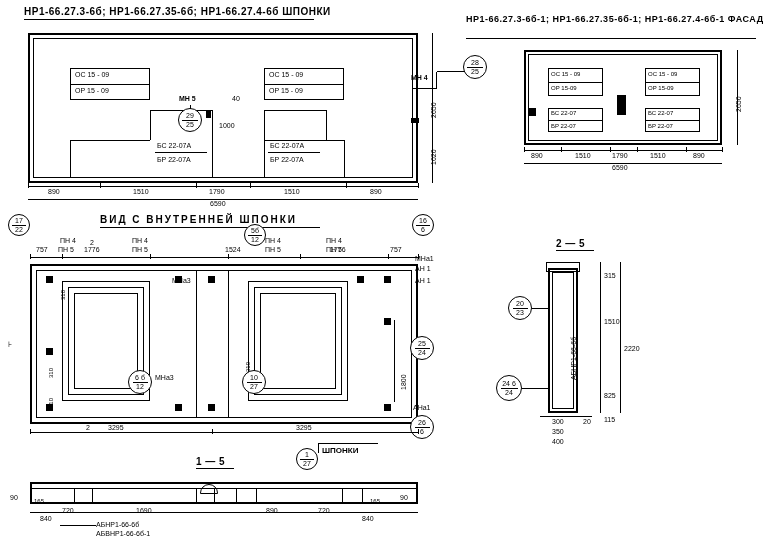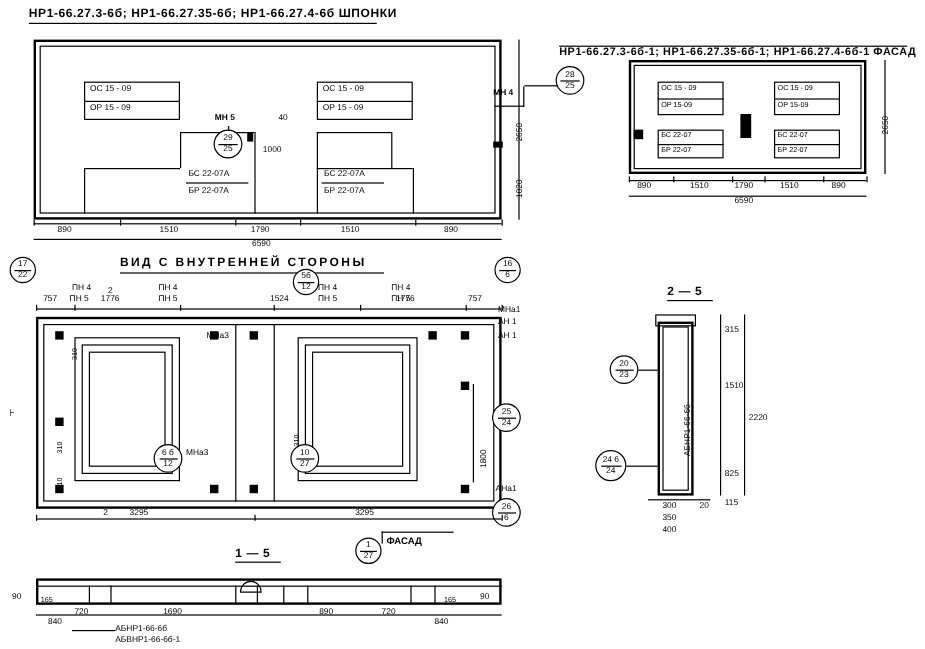--- a/index.html
+++ b/index.html
@@ -97,21 +97,21 @@
   <div class="tick" style="left:346px;top:183px;"></div>
   <div class="tick" style="left:418px;top:183px;"></div>
   <div class="txt t7" style="left:48px;top:188px;">890</div>
   <div class="txt t7" style="left:133px;top:188px;">1510</div>
   <div class="txt t7" style="left:209px;top:188px;">1790</div>
   <div class="txt t7" style="left:284px;top:188px;">1510</div>
   <div class="txt t7" style="left:370px;top:188px;">890</div>
   <div class="ln h" style="left:28px;top:199px;width:390px;"></div>
   <div class="txt t7" style="left:210px;top:200px;">6590</div>
 
-  <div class="ttl" style="left:466px;top:38px;font-size:9px;">НР1-66.27.3-6б-1; НР1-66.27.35-6б-1; НР1-66.27.4-6б-1 ФАСАД</div>
+  <div class="ttl" style="left:466px;top:14px;font-size:9px;">НР1-66.27.3-6б-1; НР1-66.27.35-6б-1; НР1-66.27.4-6б-1 ФАСАД</div>
   <div class="ln h" style="left:466px;top:38px;width:290px;"></div>
 
   <div class="box2" style="left:524px;top:50px;width:198px;height:95px;"></div>
   <div class="box" style="left:528px;top:54px;width:190px;height:87px;"></div>
 
   <div class="box" style="left:548px;top:68px;width:55px;height:28px;"></div>
   <div class="ln h" style="left:548px;top:82px;width:55px;"></div>
   <div class="txt t6" style="left:551px;top:71px;">ОС 15 - 09</div>
   <div class="txt t6" style="left:551px;top:85px;">ОР 15-09</div>
 
@@ -144,21 +144,21 @@
   <div class="tick" style="left:686px;top:147px;"></div>
   <div class="tick" style="left:722px;top:147px;"></div>
   <div class="txt t7" style="left:531px;top:152px;">890</div>
   <div class="txt t7" style="left:575px;top:152px;">1510</div>
   <div class="txt t7" style="left:612px;top:152px;">1790</div>
   <div class="txt t7" style="left:650px;top:152px;">1510</div>
   <div class="txt t7" style="left:693px;top:152px;">890</div>
   <div class="ln h" style="left:524px;top:163px;width:198px;"></div>
   <div class="txt t7" style="left:612px;top:164px;">6590</div>
 
-  <div class="ttl" style="left:100px;top:214px;letter-spacing:2px;">ВИД С ВНУТРЕННЕЙ СТОРОНЫ</div>
+  <div class="ttl" style="left:100px;top:214px;letter-spacing:2px;">ВИД С ВНУТРЕННЕЙ ШПОНКИ</div>
   <div class="ln h" style="left:100px;top:227px;width:220px;"></div>
 
   <div class="circ" style="left:8px;top:214px;width:22px;height:22px;">
     <span>17</span>
     <span style="border-top:1px solid #000;width:14px;"></span>
     <span>22</span>
   </div>
   <div class="circ" style="left:412px;top:214px;width:22px;height:22px;">
     <span>16</span>
     <span style="border-top:1px solid #000;width:14px;"></span>
@@ -259,21 +259,21 @@
   <div class="tick" style="left:212px;top:429px;"></div>
   <div class="tick" style="left:418px;top:429px;"></div>
   <div class="txt t7" style="left:108px;top:424px;">3295</div>
   <div class="txt t7" style="left:296px;top:424px;">3295</div>
 
   <div class="circ" style="left:296px;top:448px;width:22px;height:22px;">
     <span>1</span>
     <span style="border-top:1px solid #000;width:14px;"></span>
     <span>27</span>
   </div>
-  <div class="txt t8 bold" style="left:322px;top:446px;">ФАСАД</div>
+  <div class="txt t8 bold" style="left:322px;top:446px;">ШПОНКИ</div>
   <div class="ln h" style="left:318px;top:443px;width:60px;"></div>
   <div class="ln v" style="left:318px;top:443px;height:10px;"></div>
 
   <div class="ttl" style="left:196px;top:456px;">1 — 5</div>
   <div class="ln h" style="left:196px;top:468px;width:38px;"></div>
 
   <div class="box2" style="left:30px;top:482px;width:388px;height:22px;"></div>
   <div class="ln h" style="left:30px;top:488px;width:388px;"></div>
 
   <div class="ln v" style="left:74px;top:488px;height:16px;"></div>

